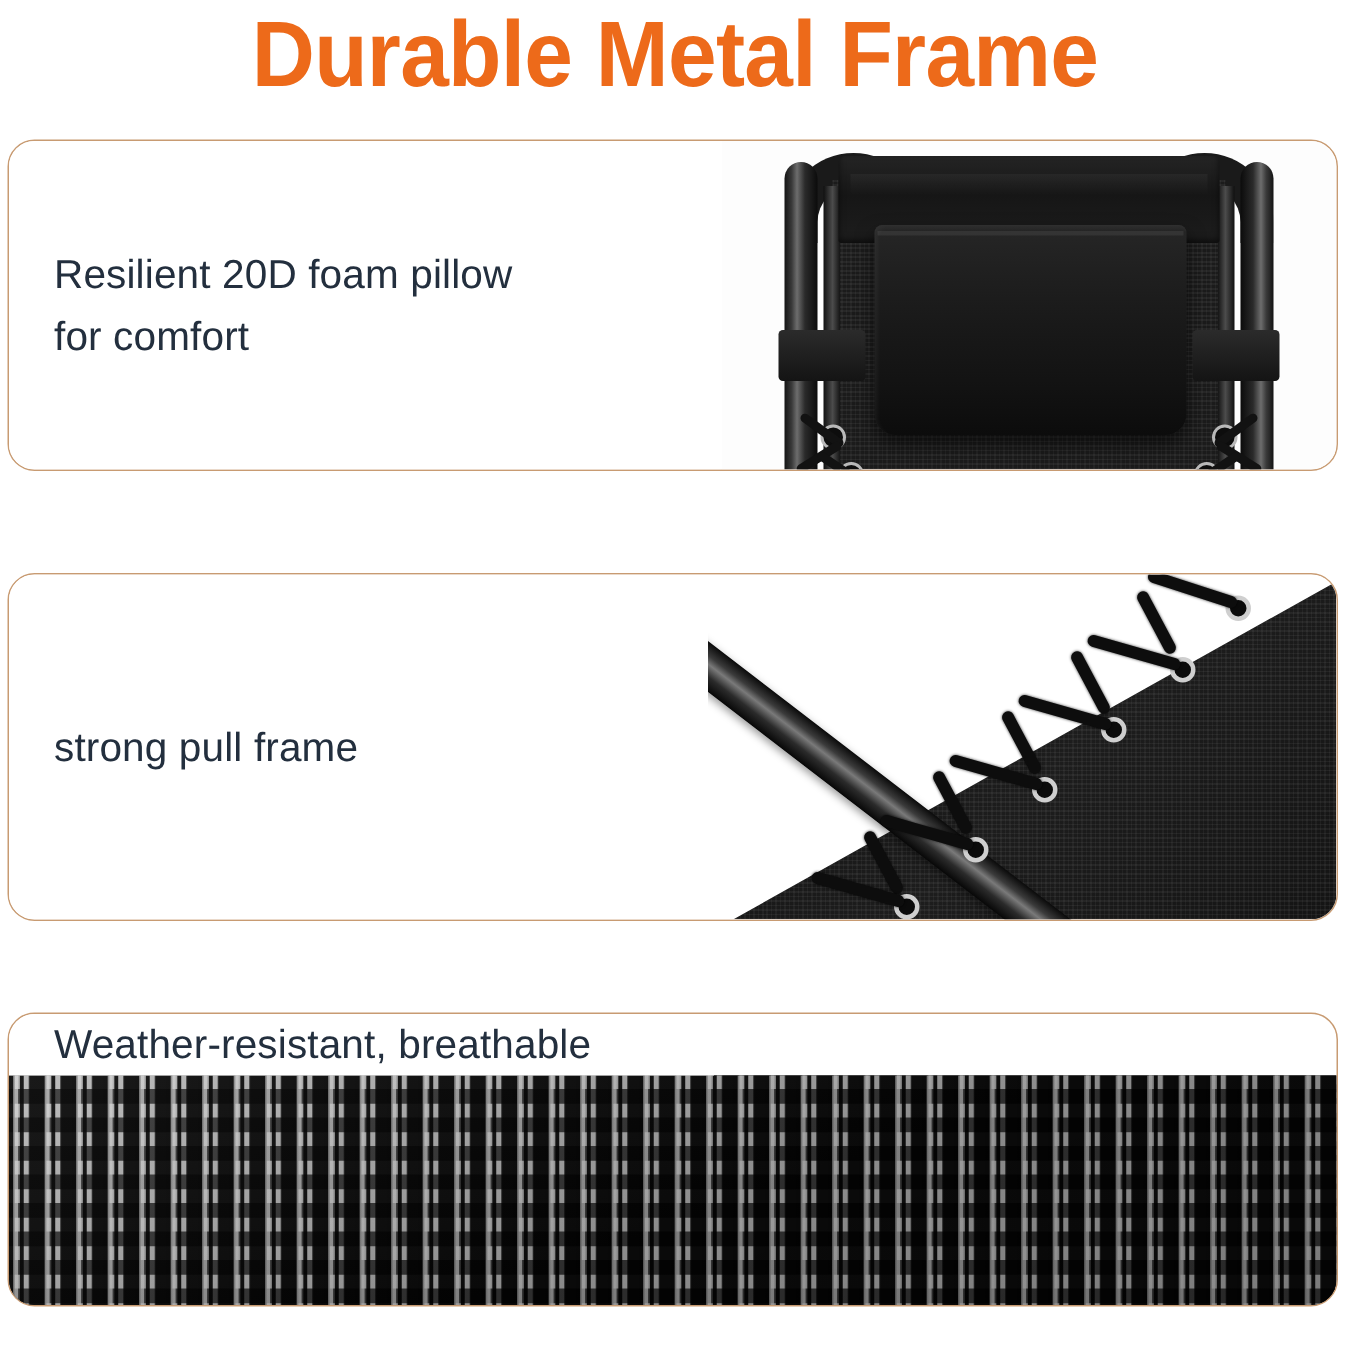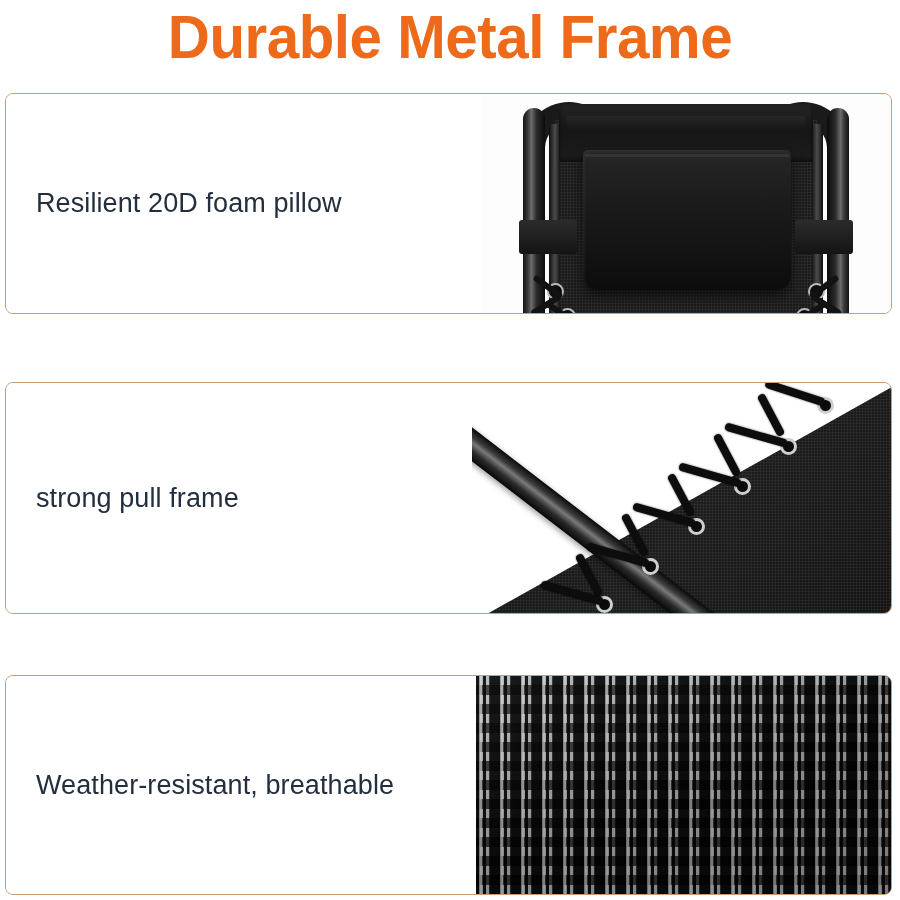--- a/index.html
+++ b/index.html
@@ -32,30 +32,30 @@
     transform: scaleX(0.94);
     transform-origin: center top;
   }
 
   
   .card {
     position: absolute;
     left: 5px;
     width: 887px;
     border: 1.6px solid #C89B72;
-    border-radius: 8px;
+    border-radius: 18px;
     background: #ffffff;
     box-sizing: border-box;
     overflow: hidden;
     display: flex;
     flex-direction: row;
   }
   #card-1 { top: 93px;  height: 221px; }
   #card-2 { top: 382px; height: 232px; }
-  #card-3 { top: 675px; height: 220px; }
+  #card-3 { top: 675px; height: 196px; flex-direction: column; }
 
   .card-text {
     box-sizing: border-box;
     display: flex;
     align-items: center;
     color: #232F3E;
     font-size: 27px;
     line-height: 41px;
     letter-spacing: 0.1px;
     padding-left: 30px;
@@ -278,20 +278,21 @@
 </head>
 <body>
 
 <div id="page-title">Durable Metal Frame</div>
 
 <div class="card" id="card-1">
 
   <div class="card-text">
     <div>
       <span>Resilient 20D foam pillow</span>
+      <span>for comfort</span>
     </div>
   </div>
 
   <div class="card-photo" id="photo-1">
     <div class="tube-left-top"></div>
     <div class="tube-right-top"></div>
     <div class="tube-left"></div>
     <div class="tube-right"></div>
     <div class="mesh-back"></div>
     <div class="inner-left"></div>

